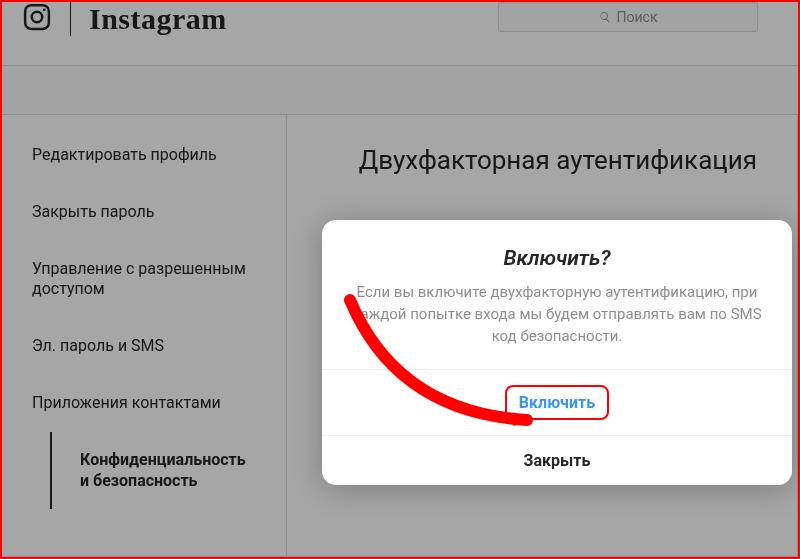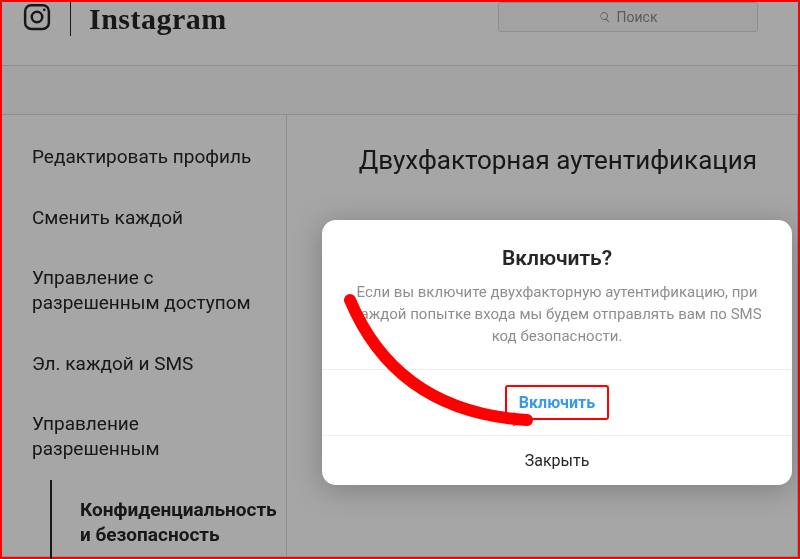--- a/index.html
+++ b/index.html
@@ -7,32 +7,32 @@
   .frame { position: relative; width: 800px; height: 559px; border: 2px solid #ff0000; background: #fafafa; }
   .dimmer { position: absolute; inset: 0; background: rgba(0,0,0,0.35); z-index: 20; pointer-events: none; }
   .topbar { position: relative; height: 64px; border-bottom: 1px solid #dbdbdb; background: #ffffff; display: flex; padding: 0 20px; }
   .logo-cam { width: 30px; height: 30px; display:flex; align-items:center; justify-content:center; }
   .vsep { width: 1px; height: 34px; background: #262626; margin: 0 18px; }
   .wordmark { font-family: "Brush Script MT", "Segoe Script", cursive; font-size: 30px; font-weight: 600; color: #262626; letter-spacing: 0.5px; }
   .search { margin-left: auto; margin-right: 20px; width: 260px; height: 30px; border: 1px solid #dbdbdb; background: #fafafa; border-radius: 3px; display: flex; align-items: center; justify-content: center; color: #8e8e8e; font-size: 14px; gap: 6px; }
   .search svg { width: 12px; height: 12px; fill: #8e8e8e; }
   .content { position: relative; display: flex; height: calc(100% - 64px); padding-top: 48px; }
   .sidebar { width: 285px; border: 1px solid #dbdbdb; border-left: none; background: #ffffff; padding: 12px 0; }
-  .side-item { padding: 18px 28px; font-size: 19px; color: #262626; line-height: 1.3; cursor: pointer; border-left: 2px solid transparent; }
+  .side-item { padding: 18px 28px; font-size: 16px; color: #262626; line-height: 1.3; cursor: pointer; border-left: 2px solid transparent; }
   .side-item.active { font-weight: 700; border-left: 2px solid #262626; margin-left: 48px; }
   .main { flex: 1; border: 1px solid #dbdbdb; border-left: none; background: #ffffff; padding: 30px 40px; }
   .main h1 { font-size: 26px; font-weight: 400; color: #262626; text-align: right; }
   .modal { position: absolute; z-index: 30; left: 320px; top: 218px; width: 470px; background: #ffffff; border-radius: 14px; box-shadow: 0 4px 30px rgba(0,0,0,0.25); overflow: hidden; }
   .modal-body { padding: 26px 30px 22px; text-align: center; }
-  .modal-title { font-size: 21px; font-weight: 600; color: #262626; margin-bottom: 12px; }
+  .modal-title { font-size: 21px; font-weight: 600; color: #262626; margin-bottom: 12px; font-style: italic; }
   .modal-desc { font-size: 15px; color: #8e8e8e; line-height: 1.45; }
   .modal-btn { border-top: 1px solid #efefef; text-align: center; padding: 15px 0; font-size: 16px; cursor: pointer; }
   .modal-btn.primary { color: #3897f0; font-weight: 700; position: relative; }
-  .primary-highlight { display: inline-block; padding: 6px 12px; border: 2px solid #ff0000; border-radius: 3px; }
-  .modal-btn.secondary { color: #262626; font-weight: 400; }
+  .primary-highlight { display: inline-block; padding: 6px 12px; border: 2px solid #ff0000; border-radius: 8px; }
+  .modal-btn.secondary { color: #262626; font-weight: 700; }
   .arrow { position: absolute; z-index: 40; left: 340px; top: 290px; width: 230px; height: 160px; pointer-events: none; }
 </style>
 </head>
 <body>
 
 <div class="frame">
 
   <div class="topbar">
     <span class="logo-cam">
       <svg viewBox="0 0 24 24" width="30" height="30" fill="none" stroke="#262626" stroke-width="2">
@@ -47,24 +47,24 @@
       <svg viewBox="0 0 24 24">
           <path d="M10 2a8 8 0 015.3 13.9l5.4 5.4-1.4 1.4-5.4-5.4A8 8 0 1110 2zm0 2a6 6 0 100 12 6 6 0 000-12z"></path>
         </svg>
       <span>Поиск</span>
     </div>
   </div>
 
   <div class="content">
     <div class="sidebar">
       <div class="side-item"><span>Редактировать профиль</span></div>
-      <div class="side-item"><span>Сменить каждой</span></div>
+      <div class="side-item"><span>Закрыть пароль</span></div>
       <div class="side-item"><span>Управление с разрешенным доступом</span></div>
-      <div class="side-item"><span>Эл. каждой и SMS</span></div>
-      <div class="side-item"><span>Управление разрешенным</span></div>
+      <div class="side-item"><span>Эл. пароль и SMS</span></div>
+      <div class="side-item"><span>Приложения контактами</span></div>
       <div class="side-item active"><span>Конфиденциальность и безопасность</span></div>
     </div>
     <div class="main">
       <h1>Двухфакторная аутентификация</h1>
     </div>
   </div>
 
   <div class="dimmer"></div>
 
   <div class="modal">

